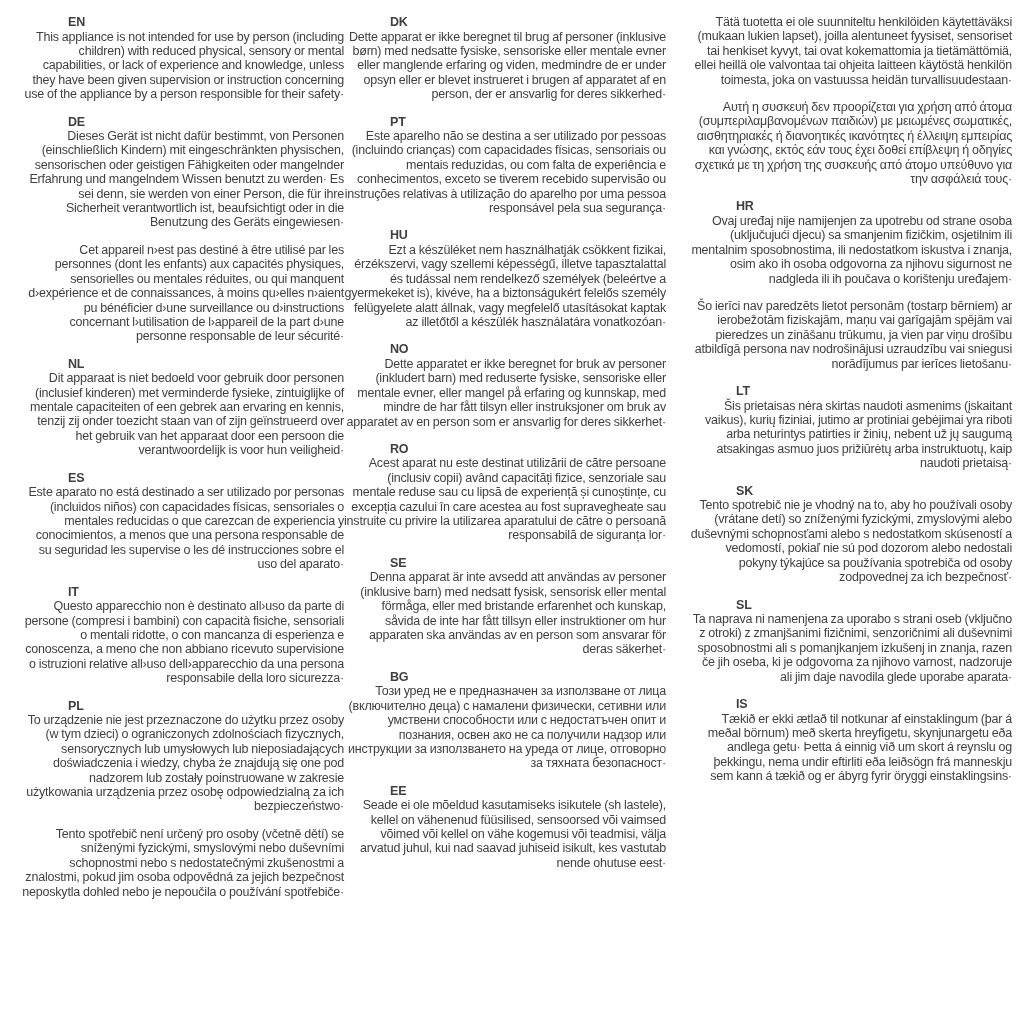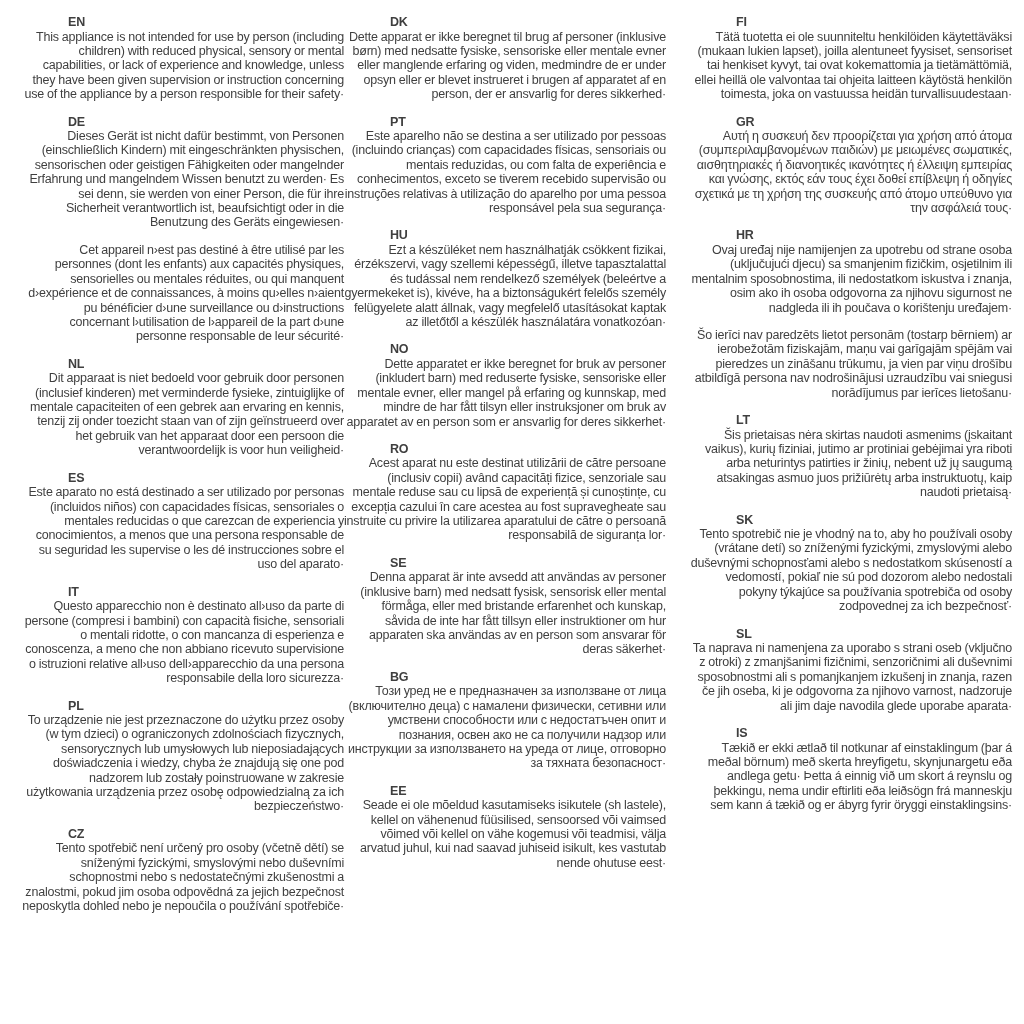--- a/index.html
+++ b/index.html
@@ -78,21 +78,20 @@
     <h2 class="lang-code">IT</h2>
     <p class="lang-text">Questo apparecchio non è destinato all›uso da parte di persone (compresi i bambini) con capacità fisiche, sensoriali o mentali ridotte, o con mancanza di esperienza e conoscenza, a meno che non abbiano ricevuto supervisione o istruzioni relative all›uso dell›apparecchio da una persona responsabile della loro sicurezza·</p>
   </section>
 
   <section class="lang-section">
     <h2 class="lang-code">PL</h2>
     <p class="lang-text">To urządzenie nie jest przeznaczone do użytku przez osoby (w tym dzieci) o ograniczonych zdolnościach fizycznych, sensorycznych lub umysłowych lub nieposiadających doświadczenia i wiedzy, chyba że znajdują się one pod nadzorem lub zostały poinstruowane w zakresie użytkowania urządzenia przez osobę odpowiedzialną za ich bezpieczeństwo·</p>
   </section>
 
   <section class="lang-section">
-    <h2 class="lang-code">CZ</h2>
     <p class="lang-text">Tento spotřebič není určený pro osoby (včetně dětí) se sníženými fyzickými, smyslovými nebo duševními schopnostmi nebo s nedostatečnými zkušenostmi a znalostmi, pokud jim osoba odpovědná za jejich bezpečnost neposkytla dohled nebo je nepoučila o používání spotřebiče·</p>
   </section>
 </div>
     <div class="col col-2">
   <section class="lang-section">
     <h2 class="lang-code">DK</h2>
     <p class="lang-text">Dette apparat er ikke beregnet til brug af personer (inklusive børn) med nedsatte fysiske, sensoriske eller mentale evner eller manglende erfaring og viden, medmindre de er under opsyn eller er blevet instrueret i brugen af apparatet af en person, der er ansvarlig for deres sikkerhed·</p>
   </section>
 
   <section class="lang-section">
@@ -125,26 +124,24 @@
     <p class="lang-text">Този уред не е предназначен за използване от лица (включително деца) с намалени физически, сетивни или умствени способности или с недостатъчен опит и познания, освен ако не са получили надзор или инструкции за използването на уреда от лице, отговорно за тяхната безопасност·</p>
   </section>
 
   <section class="lang-section">
     <h2 class="lang-code">EE</h2>
     <p class="lang-text">Seade ei ole mõeldud kasutamiseks isikutele (sh lastele), kellel on vähenenud füüsilised, sensoorsed või vaimsed võimed või kellel on vähe kogemusi või teadmisi, välja arvatud juhul, kui nad saavad juhiseid isikult, kes vastutab nende ohutuse eest·</p>
   </section>
 </div>
     <div class="col col-3">
   <section class="lang-section">
-    <h2 class="lang-code">FI</h2>
     <p class="lang-text">Tätä tuotetta ei ole suunniteltu henkilöiden käytettäväksi (mukaan lukien lapset), joilla alentuneet fyysiset, sensoriset tai henkiset kyvyt, tai ovat kokemattomia ja tietämättömiä, ellei heillä ole valvontaa tai ohjeita laitteen käytöstä henkilön toimesta, joka on vastuussa heidän turvallisuudestaan·</p>
   </section>
 
   <section class="lang-section">
-    <h2 class="lang-code">GR</h2>
     <p class="lang-text">Αυτή η συσκευή δεν προορίζεται για χρήση από άτομα (συμπεριλαμβανομένων παιδιών) με μειωμένες σωματικές, αισθητηριακές ή διανοητικές ικανότητες ή έλλειψη εμπειρίας και γνώσης, εκτός εάν τους έχει δοθεί επίβλεψη ή οδηγίες σχετικά με τη χρήση της συσκευής από άτομο υπεύθυνο για την ασφάλειά τους·</p>
   </section>
 
   <section class="lang-section">
     <h2 class="lang-code">HR</h2>
     <p class="lang-text">Ovaj uređaj nije namijenjen za upotrebu od strane osoba (uključujući djecu) sa smanjenim fizičkim, osjetilnim ili mentalnim sposobnostima, ili nedostatkom iskustva i znanja, osim ako ih osoba odgovorna za njihovu sigurnost ne nadgleda ili ih poučava o korištenju uređajem·</p>
   </section>
 
   <section class="lang-section">
     <p class="lang-text">Šo ierīci nav paredzēts lietot personām (tostarp bērniem) ar ierobežotām fiziskajām, maņu vai garīgajām spējām vai pieredzes un zināšanu trūkumu, ja vien par viņu drošību atbildīgā persona nav nodrošinājusi uzraudzību vai sniegusi norādījumus par ierīces lietošanu·</p>

